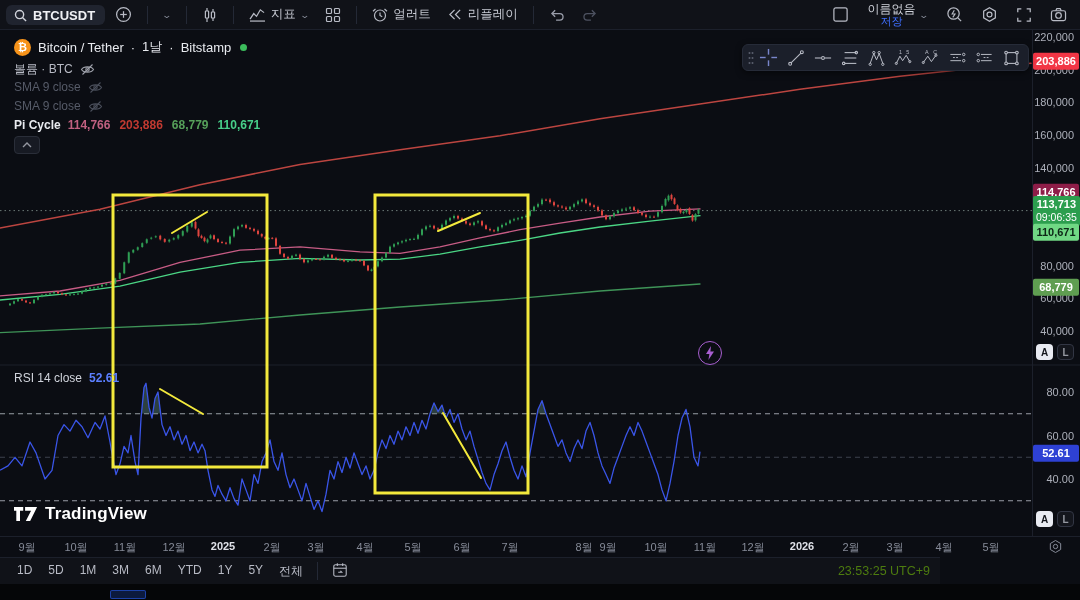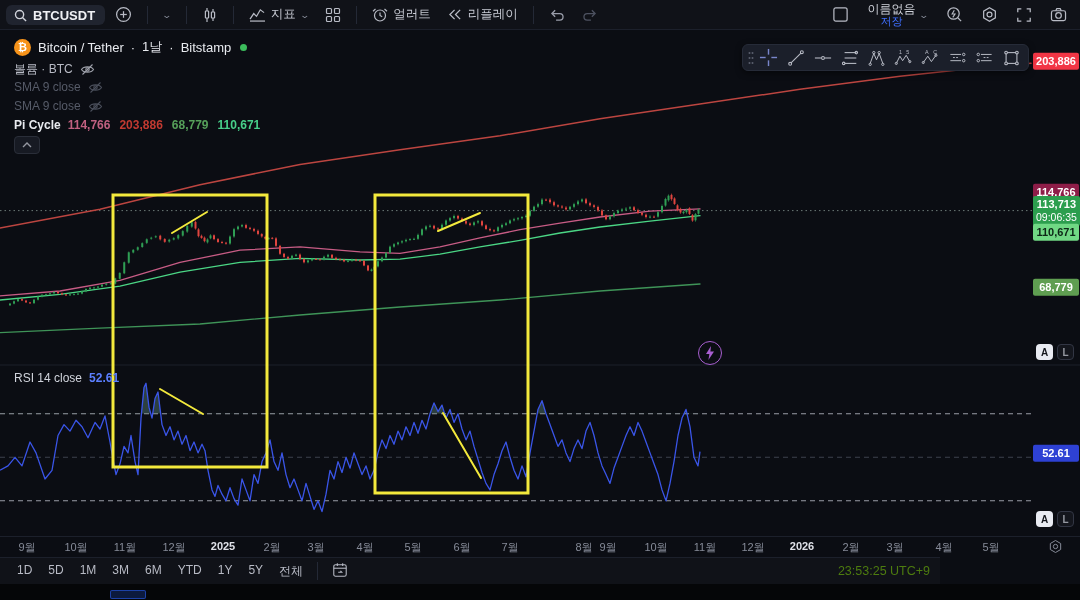--- a/index.html
+++ b/index.html
@@ -756,20 +756,33 @@
       <svg width="19" height="18" viewBox="0 0 20 20" fill="none" stroke="#b8bbc5" stroke-width="1.2">
           <rect x="4" y="4" width="12" height="12"></rect>
           <circle cx="4" cy="4" r="1.5" fill="#1b1f2a"></circle>
           <circle cx="16" cy="4" r="1.5" fill="#1b1f2a"></circle>
           <circle cx="4" cy="16" r="1.5" fill="#1b1f2a"></circle>
           <circle cx="16" cy="16" r="1.5" fill="#1b1f2a"></circle>
         </svg>
     </div>
   </div>
 
+  <div id="price-axis">
+      <div class="tick" style="top: 7px;">220,000</div>
+      <div class="tick" style="top: 39.6667px;">200,000</div>
+      <div class="tick" style="top: 72.3333px;">180,000</div>
+      <div class="tick" style="top: 105px;">160,000</div>
+      <div class="tick" style="top: 137.667px;">140,000</div>
+      <div class="tick" style="top: 235.667px;">80,000</div>
+      <div class="tick" style="top: 268.333px;">60,000</div>
+      <div class="tick" style="top: 301px;">40,000</div>
+      <div class="tick" style="top: 362px;">80.00</div>
+      <div class="tick" style="top: 405.5px;">60.00</div>
+      <div class="tick" style="top: 449px;">40.00</div>
+    </div>
   <div id="badges">
       <div class="badge" style="top: 61px; background: rgb(242, 54, 69); color: rgb(255, 255, 255);">
         <div>203,886</div>
       </div>
       <div class="badge" style="top: 192px; background: rgb(142, 29, 72); color: rgb(255, 255, 255);">
         <div>114,766</div>
       </div>
       <div class="badge" style="top: 211px; background: rgb(44, 158, 78); color: rgb(255, 255, 255);">
         <div>113,713</div>
         <div style="font-weight: normal; font-size: 10.5px;">09:06:35</div>
@@ -790,20 +803,29 @@
     <div class="al a">A</div>
     <div class="al l">L</div>
   </div>
 
   <div id="boost-icon">
     <svg width="10" height="14" viewBox="0 0 10 14" fill="#a85fd0">
         <polygon points="6,0 1,8 4.4,8 3.4,14 9,5.5 5.4,5.5"></polygon>
       </svg>
   </div>
 
+  <div id="tv-logo">
+    <span class="icon">
+      <svg width="24" height="15" viewBox="0 0 26 16" fill="#ffffff">
+          <path d="M0 0 H10 V4 H6.5 V15 H2.5 V4 H0 Z"></path>
+          <path d="M12 0 H25 L17.5 15 H12.8 L18.5 4 H12 Z"></path>
+        </svg>
+    </span>
+    <span class="tv-text">TradingView</span>
+  </div>
 
   <div id="time-axis">
     <span class="icon" id="axis-gear">
       <svg width="15" height="15" viewBox="0 0 18 18" fill="none" stroke="#868b98" stroke-width="1.2">
           <polygon points="9,1.8 15.2,5.4 15.2,12.6 9,16.2 2.8,12.6 2.8,5.4"></polygon>
           <circle cx="9" cy="9" r="2.6"></circle>
         </svg>
     </span>
   <span class="month" style="left: 27px;">9월</span>
       <span class="month" style="left: 76px;">10월</span>

